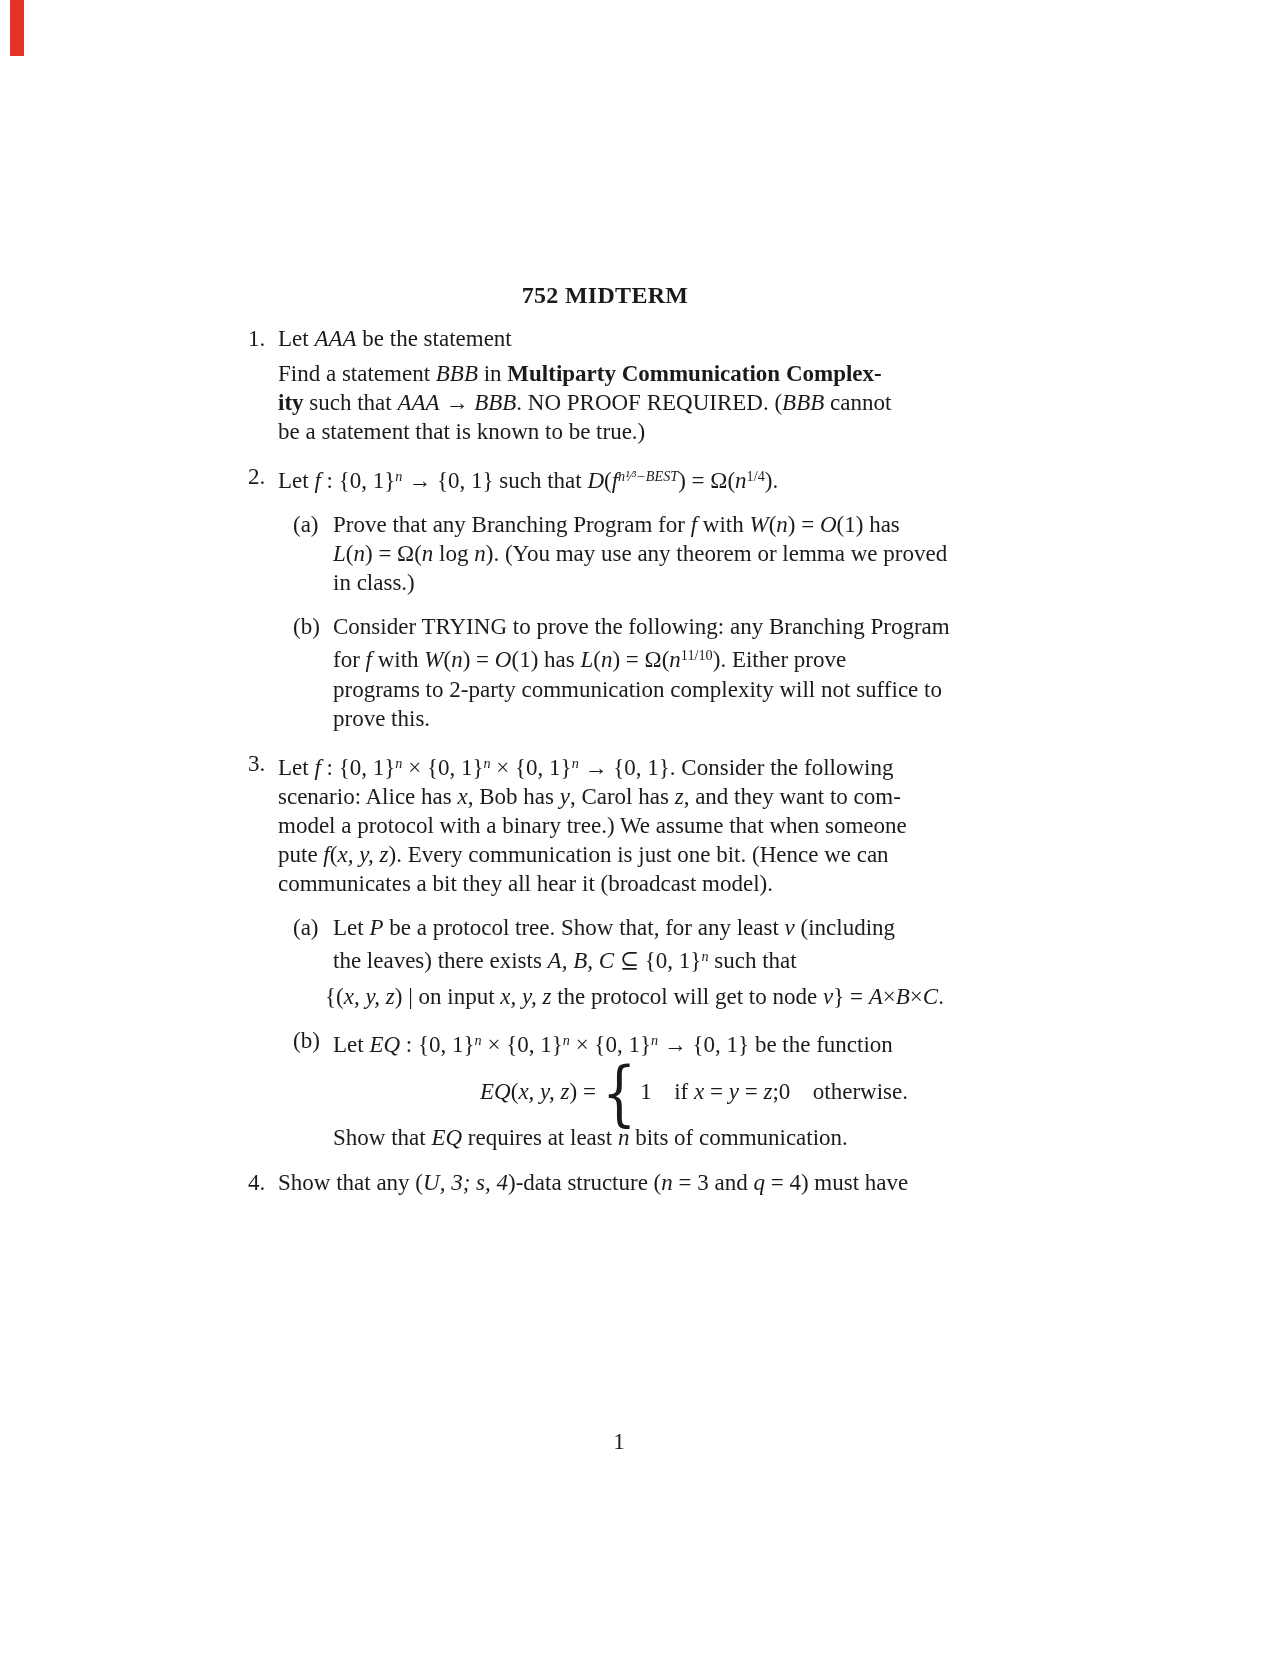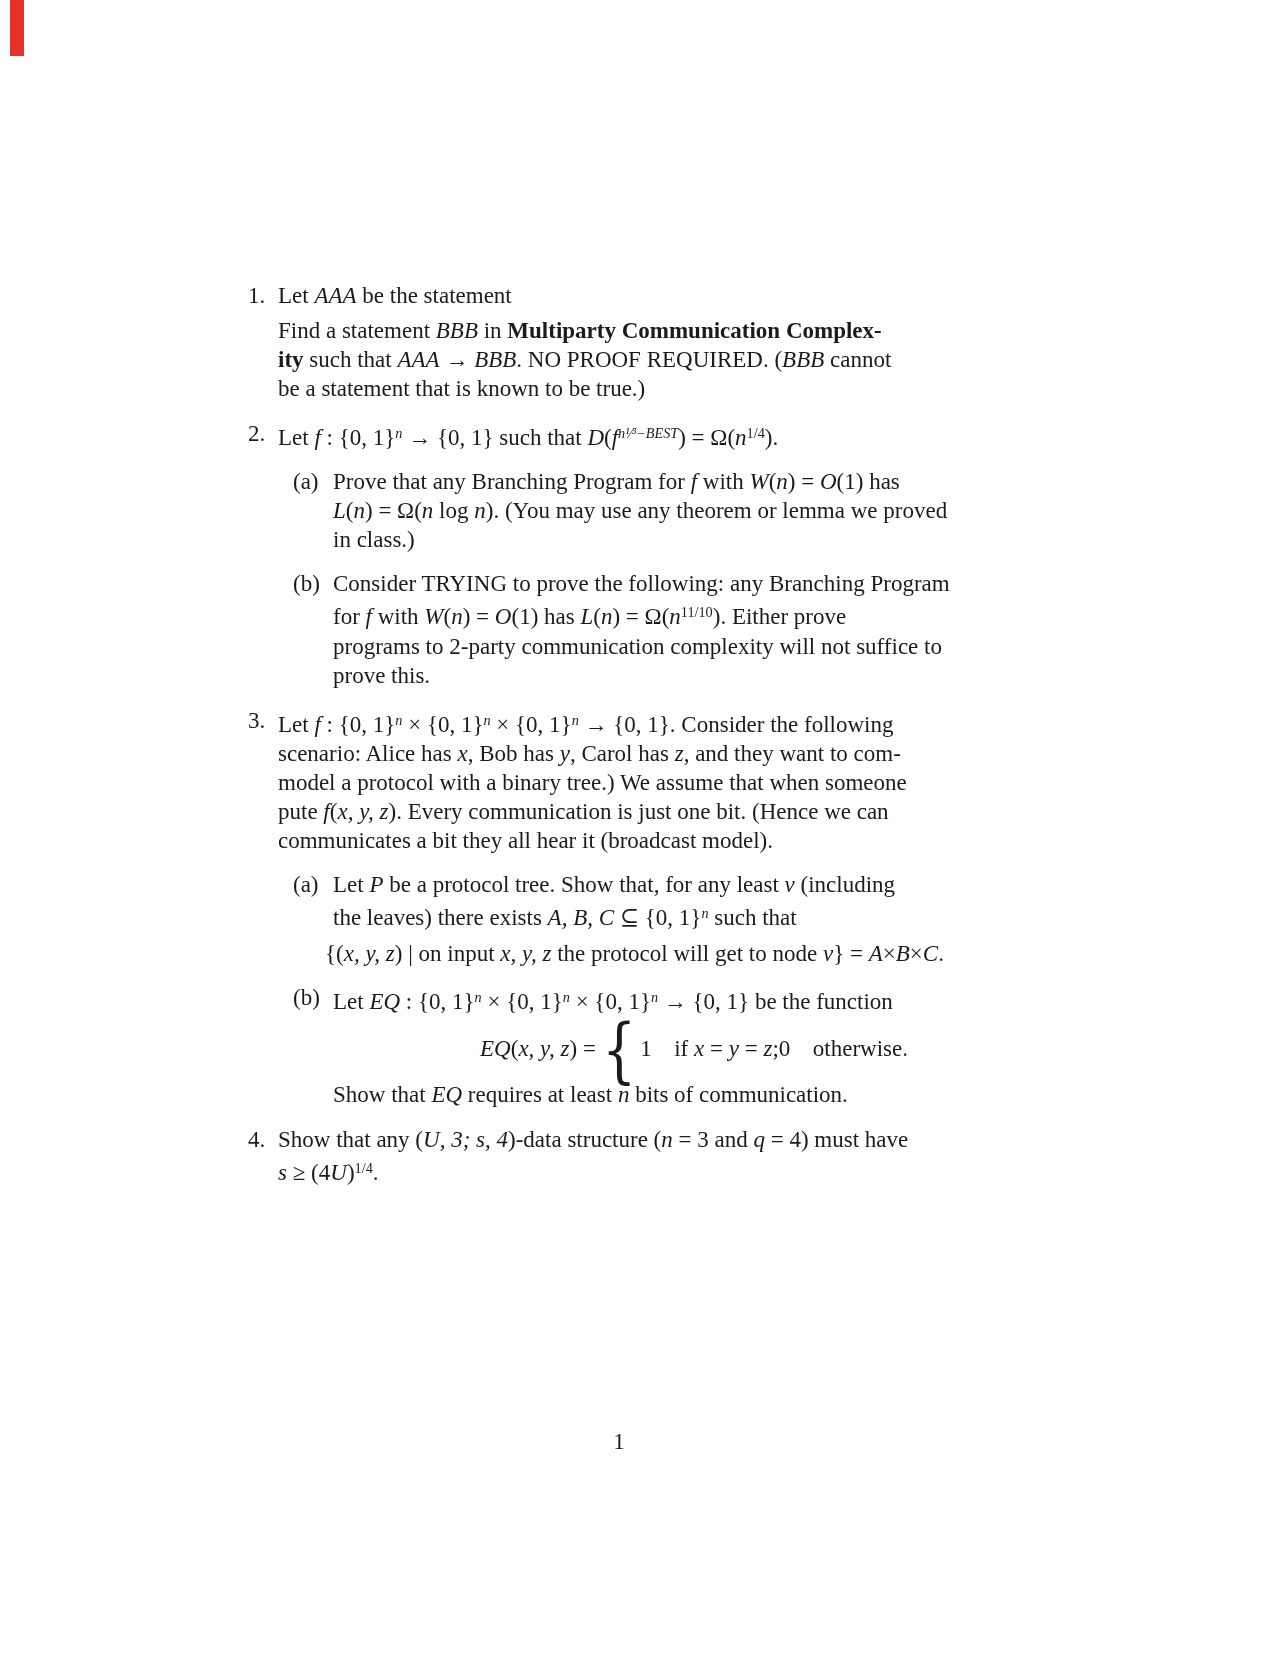--- a/index.html
+++ b/index.html
@@ -53,20 +53,21 @@
     position: absolute; left: 248px; top: 1429px; width: 742px;
     text-align: center; font-size: 23px;
   }
 </style>
 </head>
 <body>
 
 <div class="red-marker"></div>
 
 <div class="content">
+  <div class="doc-title">752 MIDTERM</div>
   <div id="doc-items">
       <div class="item">
         <span class="item-num">1.</span>
         <div class="block">
           <div class="line"><span>Let </span><span class="it">AAA</span><span> be the statement</span></div>
         </div>
         <div class="block">
           <div class="line"><span>Find a statement </span><span class="it">BBB</span><span> in </span><span class="bd">Multiparty Communication Complex-</span></div>
           <div class="line"><span class="bd">ity</span><span> such that </span><span class="it">AAA</span><span> → </span><span class="it">BBB</span><span>. NO PROOF REQUIRED. (</span><span class="it">BBB</span><span> cannot</span></div>
           <div class="line"><span>be a statement that is known to be true.)</span></div>
@@ -121,19 +122,18 @@
             </span>
           </span></div>
         <div class="block subind">
           <div class="line"><span>Show that </span><span class="it">EQ</span><span> requires at least </span><span class="it">n</span><span> bits of communication.</span></div>
         </div>
       </div>
       <div class="item">
         <span class="item-num">4.</span>
         <div class="block">
           <div class="line"><span>Show that any (</span><span class="it">U, 3; s, 4</span><span>)-data structure (</span><span class="it">n</span><span> = 3 and </span><span class="it">q</span><span> = 4) must have</span></div>
-          <div class="line"><span class="it">s</span><span> ≥ (4</span><span class="it">U</span><span>)</span><span class="sp">1/4</span><span>.</span></div>
         </div>
       </div>
     </div>
 </div>
 
 <div class="page-number">1</div>
 
 </body></html>

